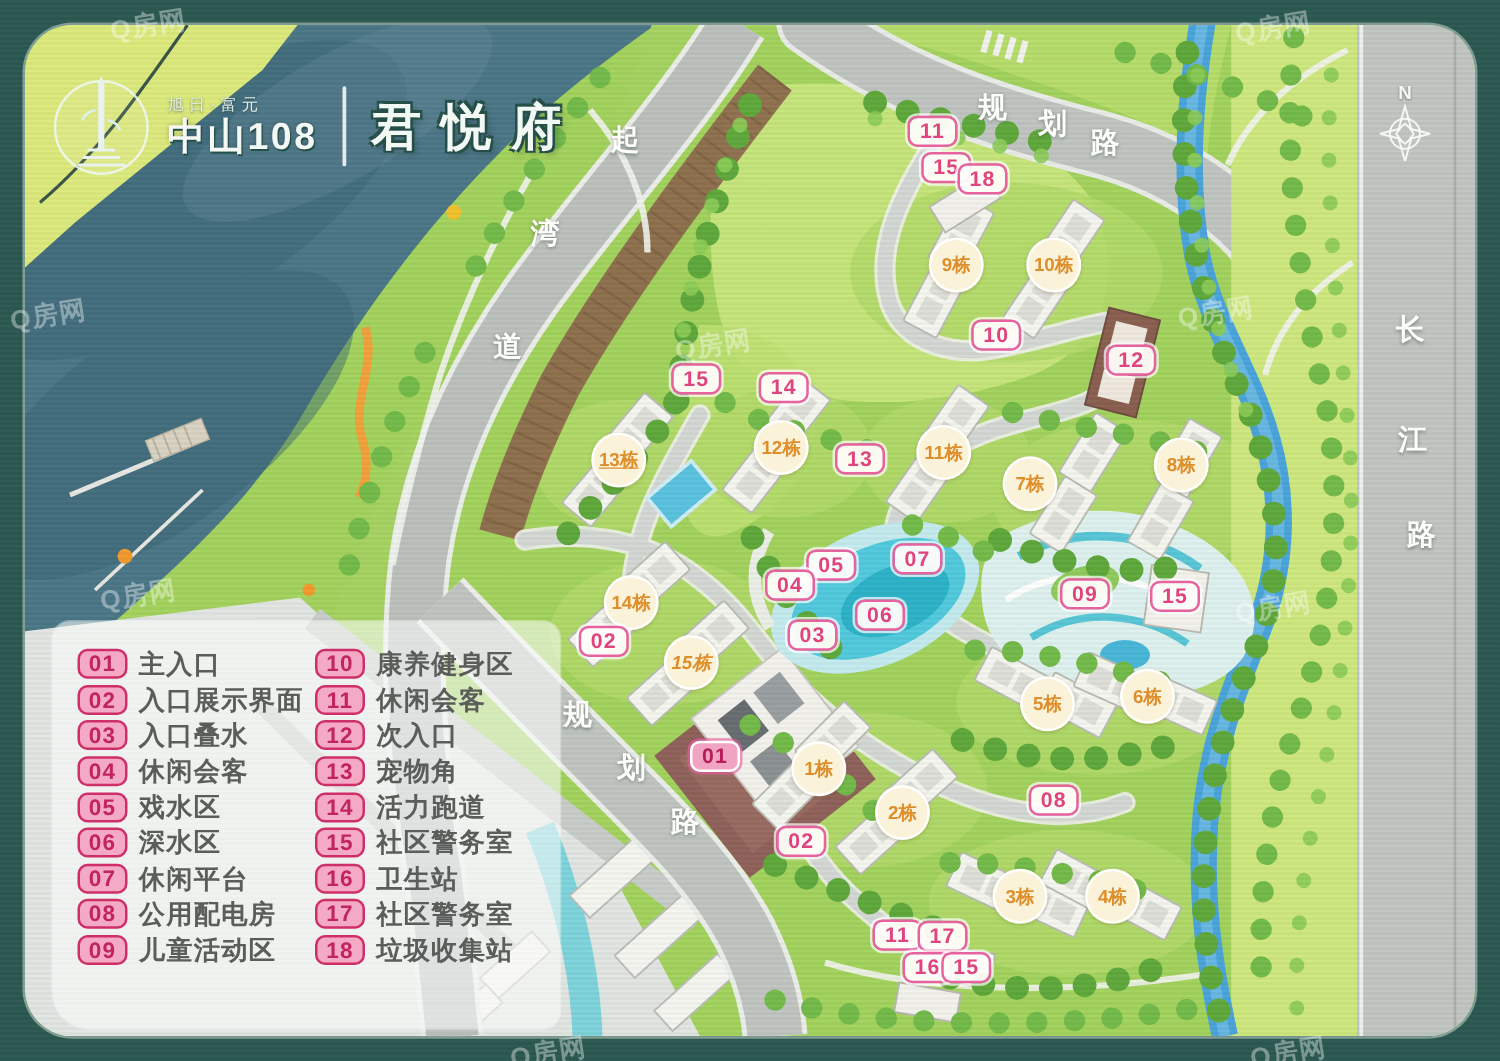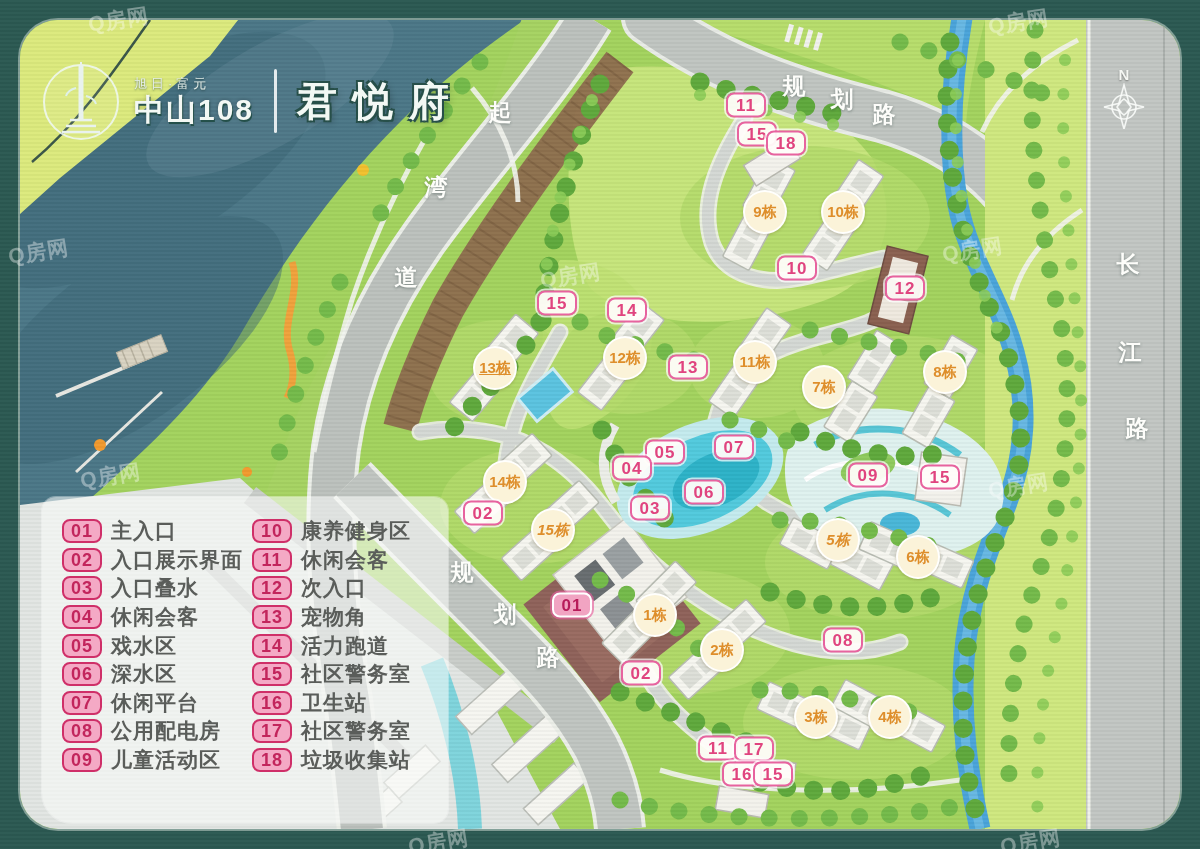--- a/index.html
+++ b/index.html
@@ -389,21 +389,21 @@
       <div class="roadchar" style="left: 462px; top: 572px;">规</div>
       <div class="roadchar" style="left: 505px; top: 614px;">划</div>
       <div class="roadchar" style="left: 548px; top: 657px;">路</div>
       <div class="roadchar" style="left: 1128px; top: 264px;">长</div>
       <div class="roadchar" style="left: 1130px; top: 352px;">江</div>
       <div class="roadchar" style="left: 1137px; top: 428px;">路</div>
       <div class="bcircle" style="left: 655px; top: 615px;">1栋</div>
       <div class="bcircle" style="left: 722px; top: 650px;">2栋</div>
       <div class="bcircle" style="left: 816px; top: 717px;">3栋</div>
       <div class="bcircle" style="left: 890px; top: 717px;">4栋</div>
-      <div class="bcircle" style="left: 838px; top: 540px; font-style: italic;">5栋</div>
+      <div class="bcircle" style="left: 838px; top: 563px;">5栋</div>
       <div class="bcircle" style="left: 918px; top: 557px;">6栋</div>
       <div class="bcircle" style="left: 824px; top: 387px;">7栋</div>
       <div class="bcircle" style="left: 945px; top: 372px;">8栋</div>
       <div class="bcircle" style="left: 765px; top: 212px;">9栋</div>
       <div class="bcircle" style="left: 843px; top: 212px;">10栋</div>
       <div class="bcircle" style="left: 755px; top: 362px;">11栋</div>
       <div class="bcircle" style="left: 625px; top: 358px;">12栋</div>
       <div class="bcircle" style="left: 495px; top: 368px; text-decoration: underline;">13栋</div>
       <div class="bcircle" style="left: 505px; top: 482px;">14栋</div>
       <div class="bcircle" style="left: 553px; top: 530px; font-style: italic;">15栋</div>

